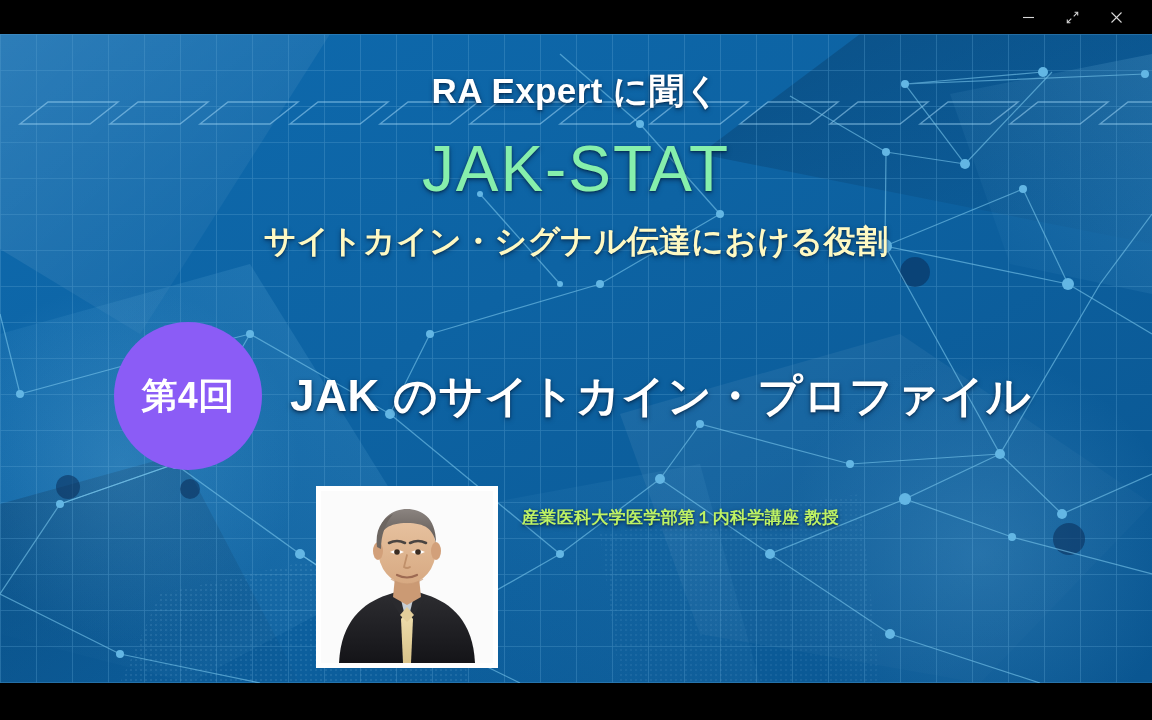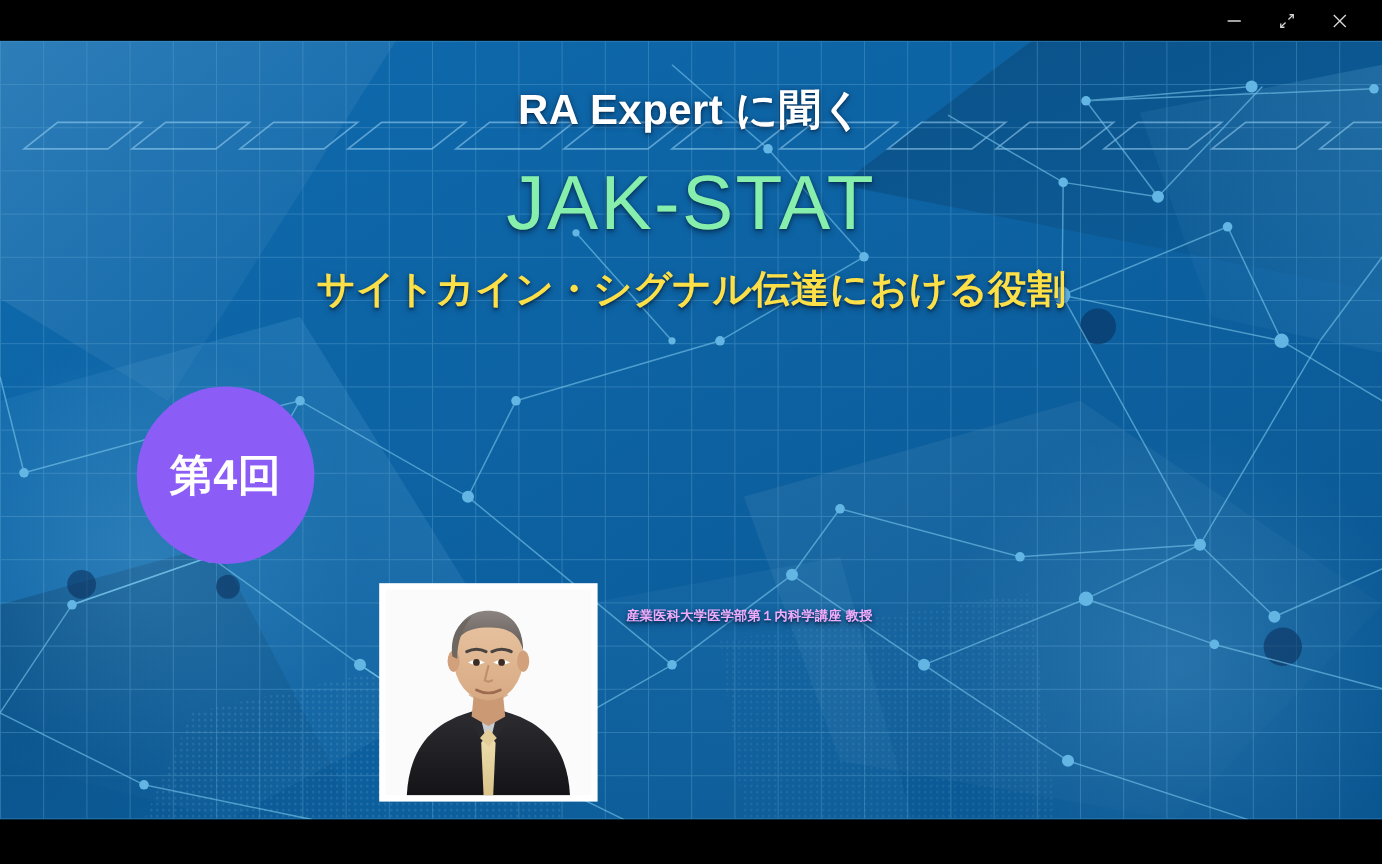--- a/index.html
+++ b/index.html
@@ -59,21 +59,21 @@
     text-align:center;
     color:#86efac;
     font-size:64px;
     font-weight:400;
     letter-spacing:.03em;
     white-space:nowrap;
   }
   #subtitle {
     position:absolute; top:186px; left:0; width:1152px;
     text-align:center;
-    color:#fde047;
+    color:#fef9c3;
     font-size:32px;
     font-weight:700;
     letter-spacing:.01em;
     white-space:nowrap;
   }
 
   #episode-badge {
     position:absolute; left:114px; top:288px;
     width:148px; height:148px;
     border-radius:50%;
@@ -107,22 +107,22 @@
     padding:5px;
   }
   #portrait-photo {
     position:relative; width:100%; height:100%;
     background:#ffffff; overflow:hidden;
   }
   #portrait-photo svg { display:block; width:100%; height:100%; }
 
   #speaker-affiliation {
     position:absolute; left:522px; top:472px;
-    color:#f0abfc;
-    font-size:11px;
+    color:#bef264;
+    font-size:17px;
     font-weight:600;
     letter-spacing:.02em;
     white-space:nowrap;
   }
   #speaker-name {
     position:absolute; left:522px; top:505px;
     color:#ffffff;
     font-size:38px;
     font-weight:700;
     letter-spacing:.03em;
@@ -322,20 +322,21 @@
       <div id="kicker" class="txt-shadow">RA Expert に聞く</div>
 
       <div id="brand-title" class="txt-shadow">JAK-STAT</div>
 
       <div id="subtitle" class="txt-shadow">サイトカイン・シグナル伝達における役割</div>
 
       <div id="episode-badge">
         <span>第4回</span>
       </div>
 
+      <div id="headline" class="txt-shadow">JAK のサイトカイン・プロファイル</div>
 
       <div id="portrait-frame">
         <div id="portrait-photo">
           <svg viewBox="0 0 172 172" preserveAspectRatio="xMidYMid slice" aria-hidden="true">
             <defs>
               <linearGradient id="suitG" x1="0" y1="0" x2="0" y2="1">
                 <stop offset="0%" stop-color="#2c2c30"></stop>
                 <stop offset="100%" stop-color="#141418"></stop>
               </linearGradient>
               <linearGradient id="skinG" x1="0" y1="0" x2="0" y2="1">

